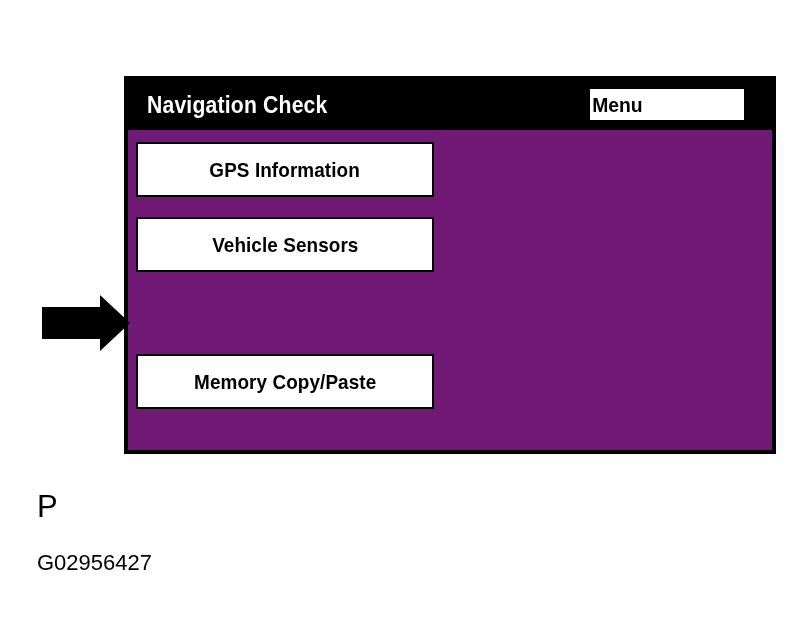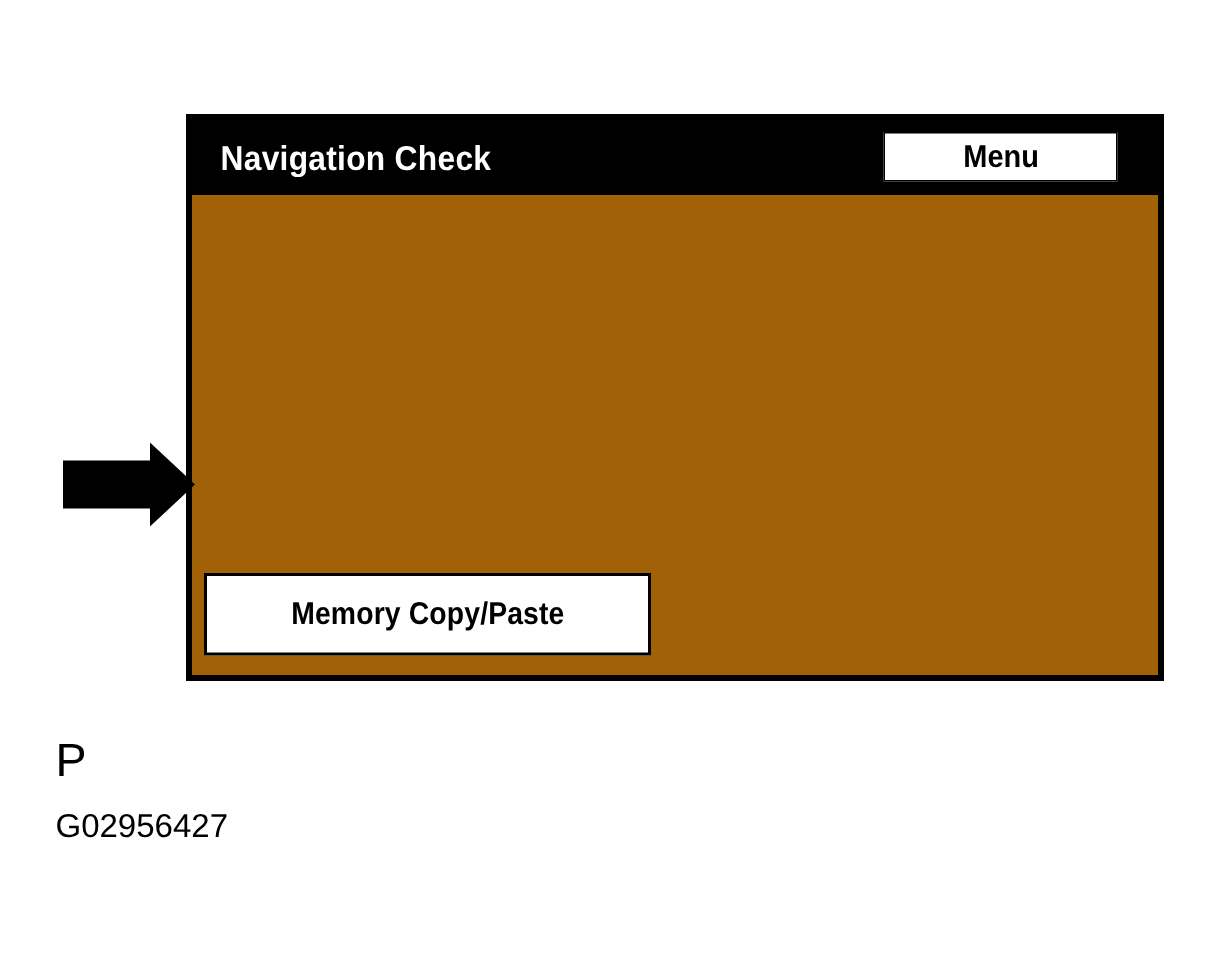--- a/index.html
+++ b/index.html
@@ -17,21 +17,21 @@
   }
 
   
   #screen-panel {
     position: absolute;
     left: 124px;
     top: 76px;
     width: 652px;
     height: 378px;
     box-sizing: border-box;
-    background: #a16207;
+    background: #701a75;
     border: 4px solid #000000;
   }
 
   
   #title-bar {
     position: relative;
     height: 50px;
     background: #000000;
     display: flex;
     align-items: center;
@@ -50,21 +50,21 @@
     position: absolute;
     right: 27px;
     top: 8px;
     width: 156px;
     height: 33px;
     background: #ffffff;
     border: 1px solid #000000;
     box-sizing: border-box;
     display: flex;
     align-items: center;
-    justify-content: center;
+    justify-content: flex-start;
     cursor: pointer;
   }
   #menu-button span {
     color: #000000;
     font-size: 21px;
     font-weight: bold;
     transform: scaleX(0.92);
   }
 
   
@@ -94,21 +94,21 @@
     white-space: nowrap;
     transform: scaleX(0.9);
     letter-spacing: 0.1px;
   }
 
   .col-left  { left: 8px; }
   .col-right { left: 330px; }
   .row-0 { top: 12px; }
   .row-1 { top: 87px; }
   .row-2 { top: 162px; }
-  .row-3 { top: 252px; }
+  .row-3 { top: 224px; }
 
   
   #pointer-arrow {
     position: absolute;
     left: 42px;
     top: 295px;
     width: 88px;
     height: 56px;
   }
 
@@ -121,40 +121,46 @@
   }
   #caption-letter {
     font-size: 31px;
     color: #000000;
     line-height: 34px;
   }
   #caption-code {
     font-size: 22px;
     color: #000000;
     line-height: 26px;
-    margin-top: 14px;
+    margin-top: 26px;
   }
 </style>
 </head>
 <body>
 
 <div id="screen-panel">
 
   <div id="title-bar">
     <div id="screen-title">Navigation Check</div>
 
     <div id="menu-button">
       <span>Menu</span>
     </div>
   </div>
 
   <div id="button-area">
 
+    <div class="nav-button col-left row-0">
+      <span class="btn-label">GPS Information</span>
+    </div>
 
 
+    <div class="nav-button col-left row-1">
+      <span class="btn-label">Vehicle Sensors</span>
+    </div>
 
 
 
 
     <div class="nav-button col-left row-3">
       <span class="btn-label">Memory Copy/Paste</span>
     </div>
 
   </div>
 </div>

